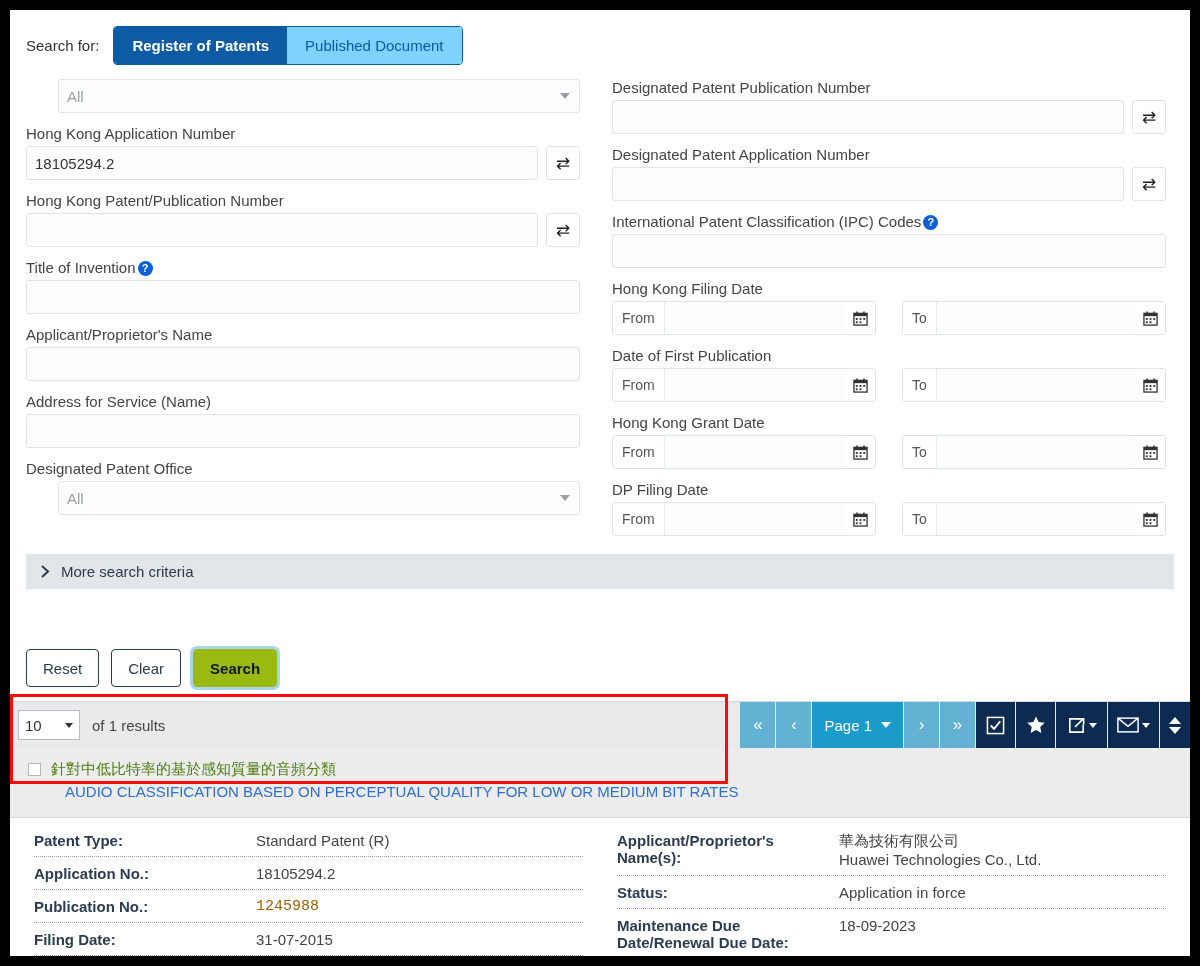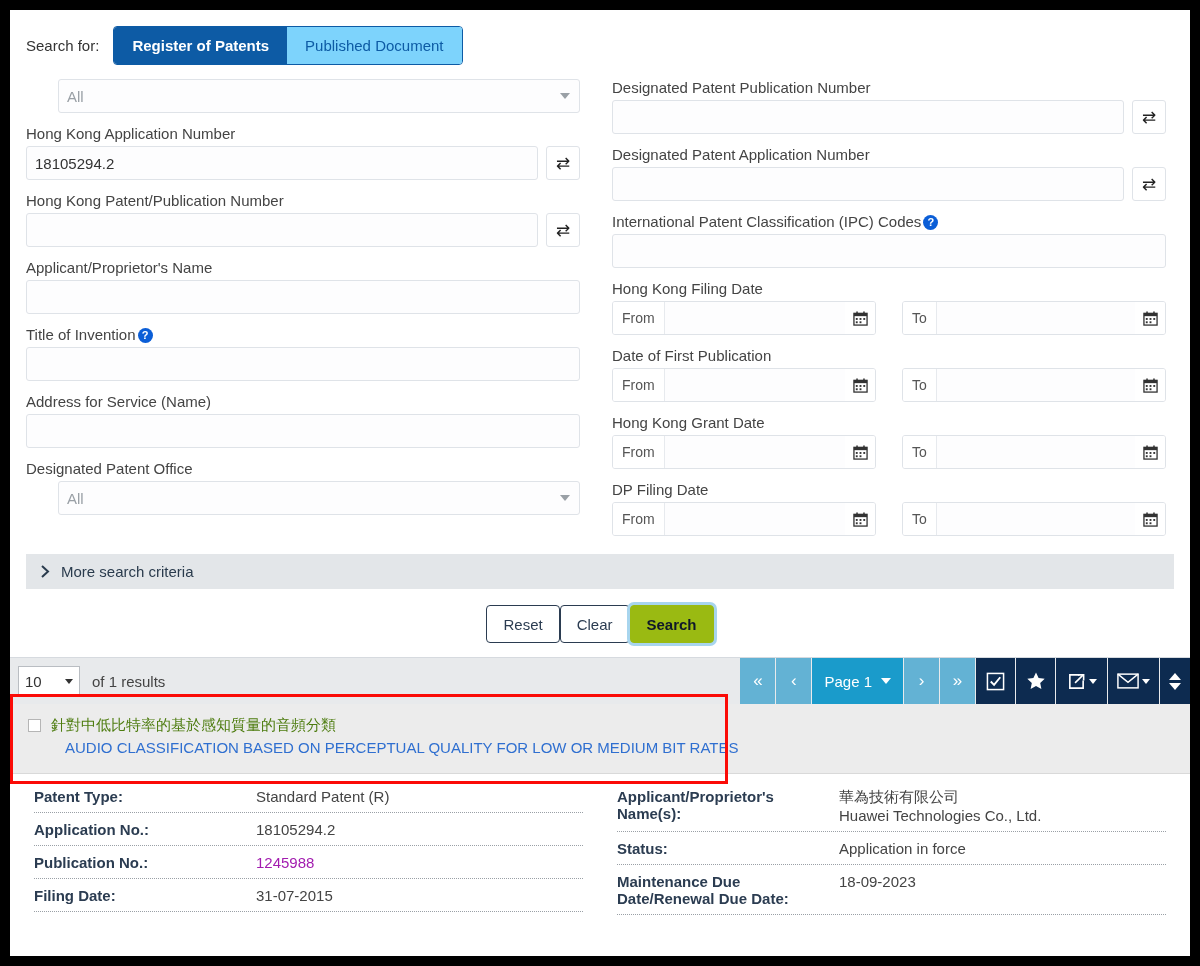--- a/index.html
+++ b/index.html
@@ -84,21 +84,21 @@
     width:30px; display:flex; align-items:center; justify-content:center;
     background:#fff; border:none; cursor:pointer; padding:0;
   }
 
   .more-bar {
     background:#e3e6e9; padding:9px 14px; margin:6px 0 0 0;
     display:flex; align-items:center; gap:10px; cursor:pointer;
     font-size:15px; color:#2a3b4d;
   }
 
-  .btnrow { display:flex; justify-content:center; padding:16px 0 14px 0; }
+  .btnrow { display:flex; justify-content:flex-start; gap:12px; padding:16px 0 14px 0;margin-top:44px; }
   .btn {
     min-width:68px; height:38px; border-radius:4px; font-size:15px; cursor:pointer;
     font-family:inherit; padding:0 16px; background:#fff; border:1px solid #2b3c51;
     color:#2b3c51;
   }
   .btn-search {
     background:#9aba12; border:1px solid #9aba12; color:#0f172a; font-weight:bold;
     box-shadow:0 0 0 3px #a8d5ee;
   }
 
@@ -150,21 +150,21 @@
   }
   .rtitle-cn { color:#4d7c0f; font-size:15px; line-height:1.5; cursor:pointer; }
   .rtitle-en { color:#2f6fd0; font-size:15px; line-height:1.5; margin-left:14px; cursor:pointer; }
 
   
   .details { display:flex; padding:6px 24px 0 24px; gap:34px; }
   .dcol { flex:1; }
   .drow { display:flex; padding:8px 0 7px 0; border-bottom:1px dotted #9aa0a6; font-size:15px; }
   .dkey { width:222px; font-weight:bold; color:#2b3c51; flex:none; }
   .dval { color:#444; }
-  .dval.link { color:#a21caf; cursor:pointer; }
+  .dval.link { color:#a16207; cursor:pointer;font-family:Liberation Mono, monospace; }
   .dcol.right .dkey { width:222px; }
 </style>
 </head>
 <body>
 
 <div class="frame">
 
   <div class="search-panel">
 
     <div class="searchfor-row">
@@ -196,26 +196,26 @@
 
         <div class="field">
           <span class="flabel">Hong Kong Patent/Publication Number</span>
           <div class="with-btn">
             <input class="inp" value="" style="">
             <button class="swapbtn">⇄</button>
           </div>
         </div>
 
         <div class="field">
+          <span class="flabel"><span>Title of Invention</span><span class="help-icon">?</span></span>
+          <input class="inp" value="" style="">
+        </div>
+
+        <div class="field">
           <span class="flabel">Applicant/Proprietor's Name</span>
-          <input class="inp" value="" style="">
-        </div>
-
-        <div class="field">
-          <span class="flabel"><span>Title of Invention</span><span class="help-icon">?</span></span>
           <input class="inp" value="" style="">
         </div>
 
         <div class="field">
           <span class="flabel">Address for Service (Name)</span>
           <input class="inp" value="" style="">
         </div>
 
         <div class="field">
           <span class="flabel">Designated Patent Office</span>

